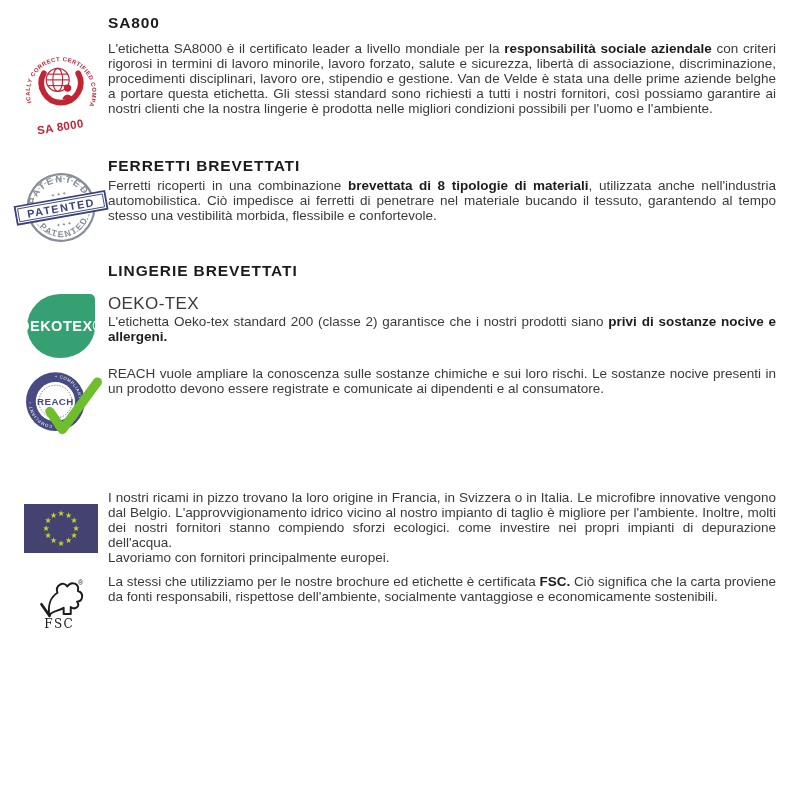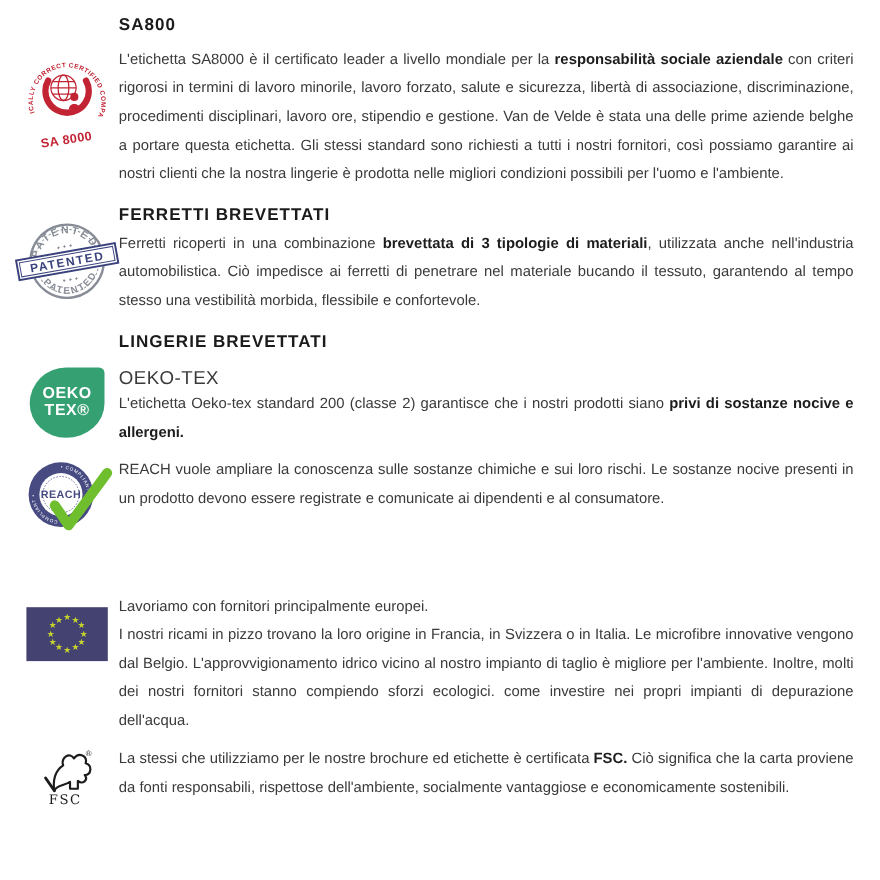--- a/index.html
+++ b/index.html
@@ -6,41 +6,41 @@
   body{
     width:800px;height:800px;overflow:hidden;background:#ffffff;
     font-family:"Liberation Sans",sans-serif;color:var(--text,#3a3a3a);
   }
   .page{padding-top:12px;width:800px;}
   .row{display:grid;grid-template-columns:108px 680px;}
   .icon-cell{display:flex;justify-content:center;align-items:flex-start;padding-left:14px;}
   .text-cell{padding-right:12px;}
   h2.sec{margin:0;font-size:15.5px;font-weight:700;letter-spacing:.9px;color:var(--heading,#1b1b1b);}
   .sub{margin:0;font-size:17px;letter-spacing:.4px;color:var(--text,#3a3a3a);}
-  p.body{margin:0;font-size:13.5px;line-height:26px;text-align:justify;}
+  p.body{margin:0;font-size:13.5px;line-height:15px;text-align:justify;}
   p.body .b{font-weight:700;color:#1d1d1d;}
   
   .sec-sa8000 .text-cell h2{margin:2px 0 9px 0;}
   .sec-ferretti{margin-top:16px;}
   .sec-ferretti h2{margin-bottom:3px;}
   .sec-lingerie{margin-top:16px;}
   .sec-lingerie h2{margin-bottom:9px;}
   .sec-oeko{margin-top:5px;}
   .sec-reach{margin-top:8px;}
   .sub-testato{margin-top:18px;}
   .para-testato{margin-top:13px;}
   .sec-europe{margin-top:52px;}
   .sec-fsc{margin-top:9px;}
   
   .sa-badge{margin-top:33px;}
   .pat-stamp{margin-top:12px;transform:rotate(-10deg);}
   .oeko-blob{
     margin-top:0;width:68px;height:64px;background:var(--oeko-green,#35a173);
     border-radius:52% 8% 55% 52% / 55% 8% 52% 52%;
-    display:flex;flex-direction:column;align-items:center;justify-content:center;
+    display:flex;flex-direction:row;align-items:center;justify-content:center;
     color:#fff;font-weight:700;font-size:14.5px;line-height:15px;letter-spacing:.5px;text-align:center;
   }
   .reach-badge{margin-top:2px;}
   .eu-flag{margin-top:14px;width:74px;height:49px;background:var(--eu-flag,#444271);position:relative;}
   .eu-star{position:absolute;transform:translate(-50%,-50%);color:var(--eu-star,#c6d32c);font-size:8px;line-height:8px;}
   .fsc-logo{margin-top:0;}
   svg text{font-family:"Liberation Sans",sans-serif;}
   .fsc-word{font-family:"DejaVu Serif",serif;}
 </style>
 </head>
@@ -95,21 +95,21 @@
         </text>
         <text x="65" y="34" text-anchor="middle" font-size="7" style="fill:var(--stamp-gray)">✦ ✦ ✦</text>
         <text x="65" y="76" text-anchor="middle" font-size="7" style="fill:var(--stamp-gray)">✦ ✦ ✦</text>
         <rect x="2" y="38" width="126" height="25" fill="#ffffff" stroke-width="2.5" style="stroke:var(--stamp-navy)"></rect>
         <rect x="5.5" y="41.5" width="119" height="18" fill="none" stroke-width="1.2" style="stroke:var(--stamp-navy)"></rect>
         <text x="65" y="56" text-anchor="middle" font-size="15" font-weight="800" letter-spacing="2" style="fill:var(--stamp-navy)">PATENTED</text>
       </svg>
     </div>
     <div class="text-cell">
       <h2 class="sec">FERRETTI BREVETTATI</h2>
-      <p class="body"><span>Ferretti ricoperti in una combinazione </span><span class="b">brevettata di 3 tipologie di materiali</span><span>, utilizzata anche nell'industria automobilistica. Ciò impedisce ai ferretti di penetrare nel materiale bucando il tessuto, garantendo al tempo stesso una vestibilità morbida, flessibile e confortevole.</span></p>
+      <p class="body"><span>Ferretti ricoperti in una combinazione </span><span class="b">brevettata di 8 tipologie di materiali</span><span>, utilizzata anche nell'industria automobilistica. Ciò impedisce ai ferretti di penetrare nel materiale bucando il tessuto, garantendo al tempo stesso una vestibilità morbida, flessibile e confortevole.</span></p>
     </div>
   </section>
 
   <section class="row sec-lingerie">
     <div class="icon-cell"></div>
     <div class="text-cell">
       <h2 class="sec">LINGERIE BREVETTATI</h2>
     </div>
   </section>
 
@@ -160,22 +160,22 @@
             <span class="eu-star" style="left: 37px; top: 39.5px;">★</span>
             <span class="eu-star" style="left: 29.5px; top: 37.4904px;">★</span>
             <span class="eu-star" style="left: 24.0096px; top: 32px;">★</span>
             <span class="eu-star" style="left: 22px; top: 24.5px;">★</span>
             <span class="eu-star" style="left: 24.0096px; top: 17px;">★</span>
             <span class="eu-star" style="left: 29.5px; top: 11.5096px;">★</span>
           </div>
       </div>
     </div>
     <div class="text-cell">
+      <p class="body"><span>I nostri ricami in pizzo trovano la loro origine in Francia, in Svizzera o in Italia. Le microfibre innovative vengono dal Belgio. L'approvvigionamento idrico vicino al nostro impianto di taglio è migliore per l'ambiente. Inoltre, molti dei nostri fornitori stanno compiendo sforzi ecologici. come investire nei propri impianti di depurazione dell'acqua.</span></p>
       <p class="body">Lavoriamo con fornitori principalmente europei.</p>
-      <p class="body"><span>I nostri ricami in pizzo trovano la loro origine in Francia, in Svizzera o in Italia. Le microfibre innovative vengono dal Belgio. L'approvvigionamento idrico vicino al nostro impianto di taglio è migliore per l'ambiente. Inoltre, molti dei nostri fornitori stanno compiendo sforzi ecologici. come investire nei propri impianti di depurazione dell'acqua.</span></p>
     </div>
   </section>
 
   <section class="row sec-fsc">
     <div class="icon-cell">
       <svg class="fsc-logo" width="48" height="57" viewBox="0 0 54 64">
         <text x="46" y="12" font-size="8" style="fill:var(--fsc-black)">®</text>
         <path d="M 5 34 L 14 47" fill="none" stroke-width="3" stroke-linecap="round" style="stroke:var(--fsc-black)"></path>
         <path d="M 14 47 C 12 36 15 26 23 21 C 20 13 30 7 34 14 C 39 7 48 11 46 19 C 53 21 52 31 45 31 C 49 36 43 41 38 37 L 38 45 L 30 45 L 30 38 C 24 42 16 41 14 47 Z" fill="none" stroke-width="2.2" stroke-linejoin="round" style="stroke:var(--fsc-black)"></path>
         <text x="25" y="61" text-anchor="middle" class="fsc-word" font-size="13.5" letter-spacing="1.5" style="fill:var(--fsc-black)">FSC</text>

